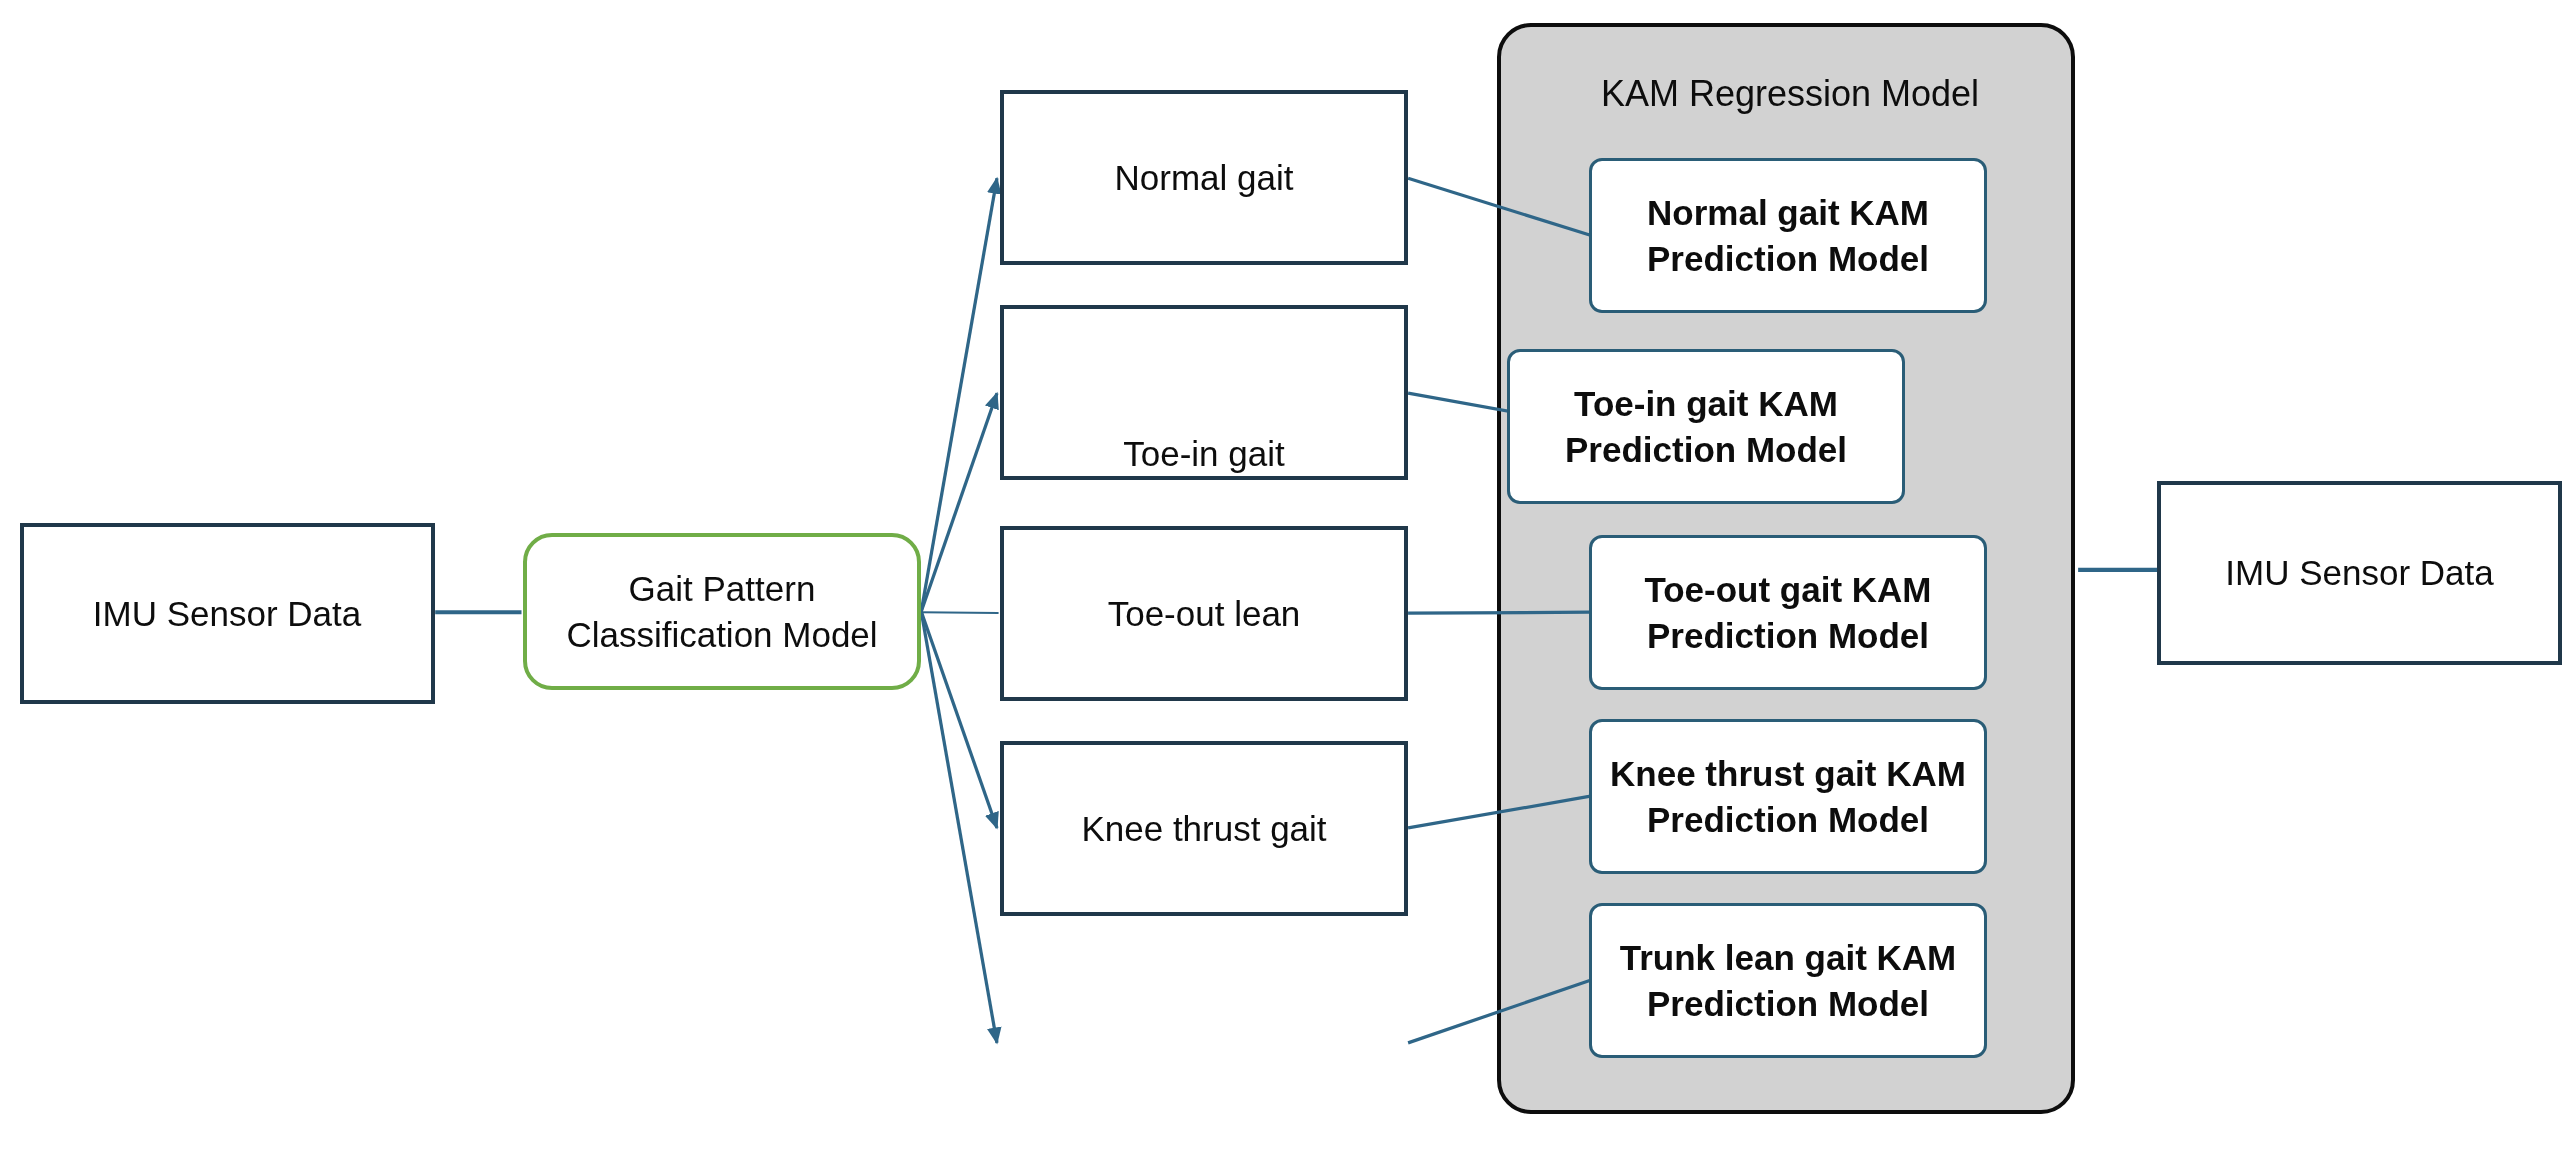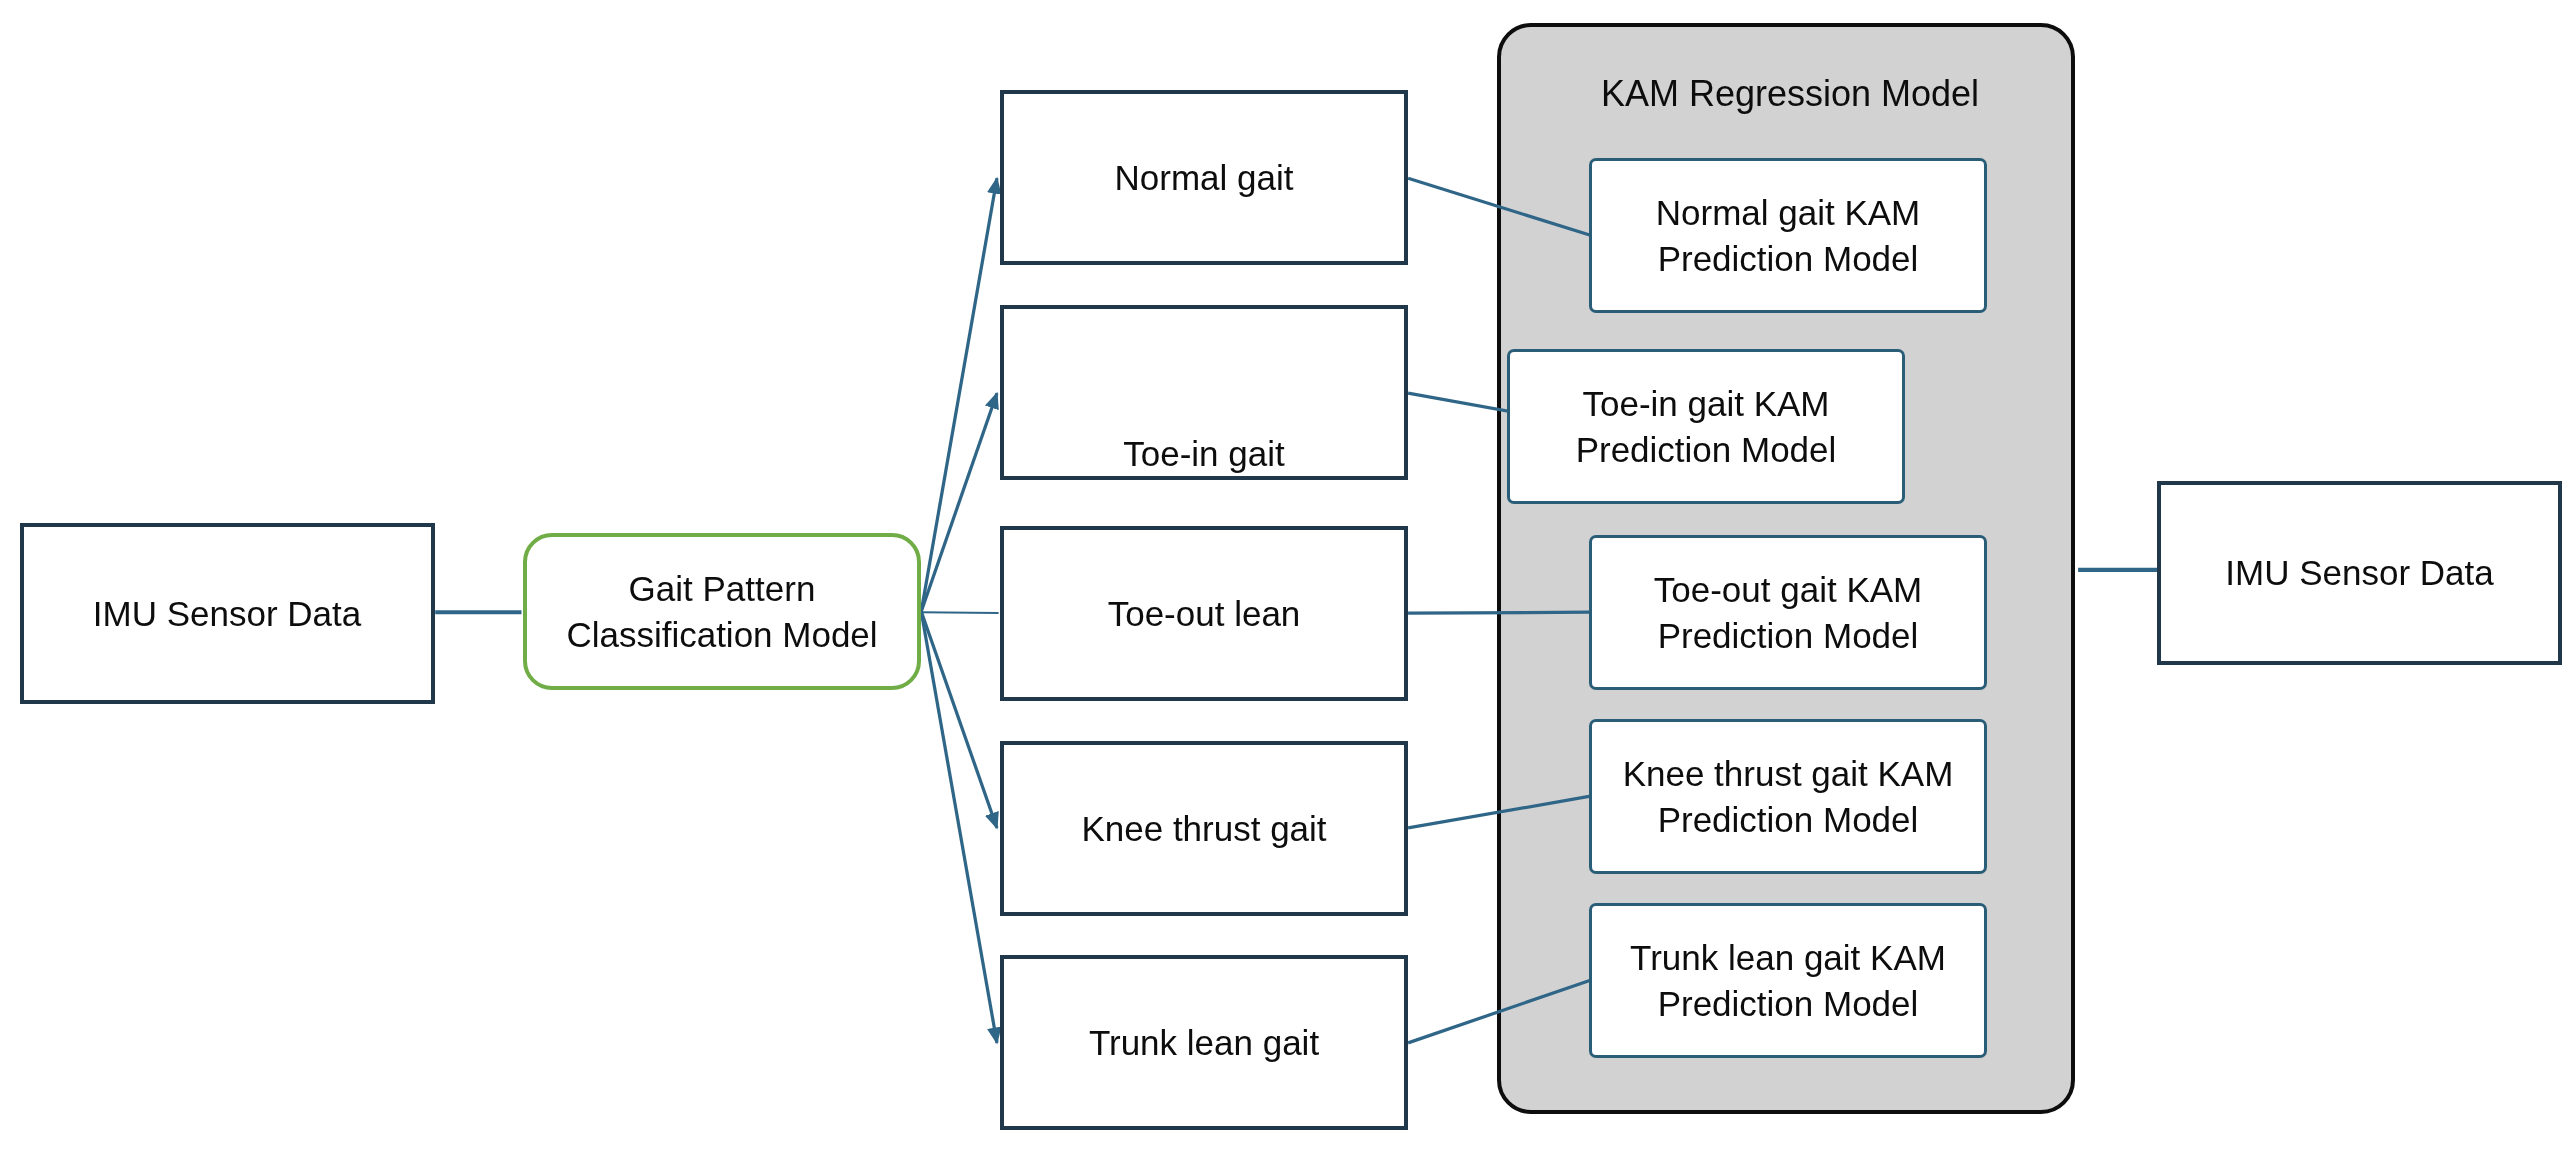--- a/index.html
+++ b/index.html
@@ -16,21 +16,21 @@
   .stage{
     position:relative;width:2576px;height:1152px;background:var(--bg);
     font-family:"Liberation Sans", sans-serif;color:var(--text);
   }
   .box{
     position:absolute;box-sizing:border-box;display:flex;align-items:center;justify-content:center;
     text-align:center;background:#fff;font-size:35px;line-height:1.3;color:var(--text);
   }
   .rect{border:4.1px solid var(--navy);}
   .classifier{border:4.1px solid var(--green);border-radius:29px;}
-  .kam-box{border:3.3px solid var(--steel_dark);border-radius:7px;padding:0 16.3px;}
+  .kam-box{border:3.3px solid var(--steel_dark);border-radius:13px;padding:0 16.3px;font-weight:bold;}
   .kam-container{
     position:absolute;box-sizing:border-box;background:var(--container_fill);
     border:4.9px solid var(--container_border);border-radius:34px;
   }
   .kam-title{
     position:absolute;left:8px;right:0;top:46px;text-align:center;
     font-size:36px;color:var(--text);
   }
   .wires{position:absolute;left:0;top:0;pointer-events:none;}
   .lbl{max-width:358px;}
@@ -81,23 +81,20 @@
   </div>
   <div class="box rect" style="left:1000px;top:305px;width:408px;height:175px;align-items:flex-end;">
     <span class="lbl">Toe-in gait</span>
   </div>
   <div class="box rect" style="left:1000px;top:526px;width:408px;height:175px;">
     <span class="lbl">Toe-out lean</span>
   </div>
   <div class="box rect" style="left:1000px;top:741px;width:408px;height:175px;">
     <span class="lbl">Knee thrust gait</span>
   </div>
-  <div class="box rect" style="left:1000px;top:955px;width:408px;height:175px;">
-    <span class="lbl">Trunk lean gait</span>
-  </div>
 
   <div class="box kam-box" style="left:1589px;top:158px;width:398px;height:155px;">
     <span class="lbl">Normal gait KAM Prediction Model</span>
   </div>
   <div class="box kam-box" style="left:1507px;top:349px;width:398px;height:155px;">
     <span class="lbl">Toe-in gait KAM Prediction Model</span>
   </div>
   <div class="box kam-box" style="left:1589px;top:535px;width:398px;height:155px;">
     <span class="lbl">Toe-out gait KAM Prediction Model</span>
   </div>

